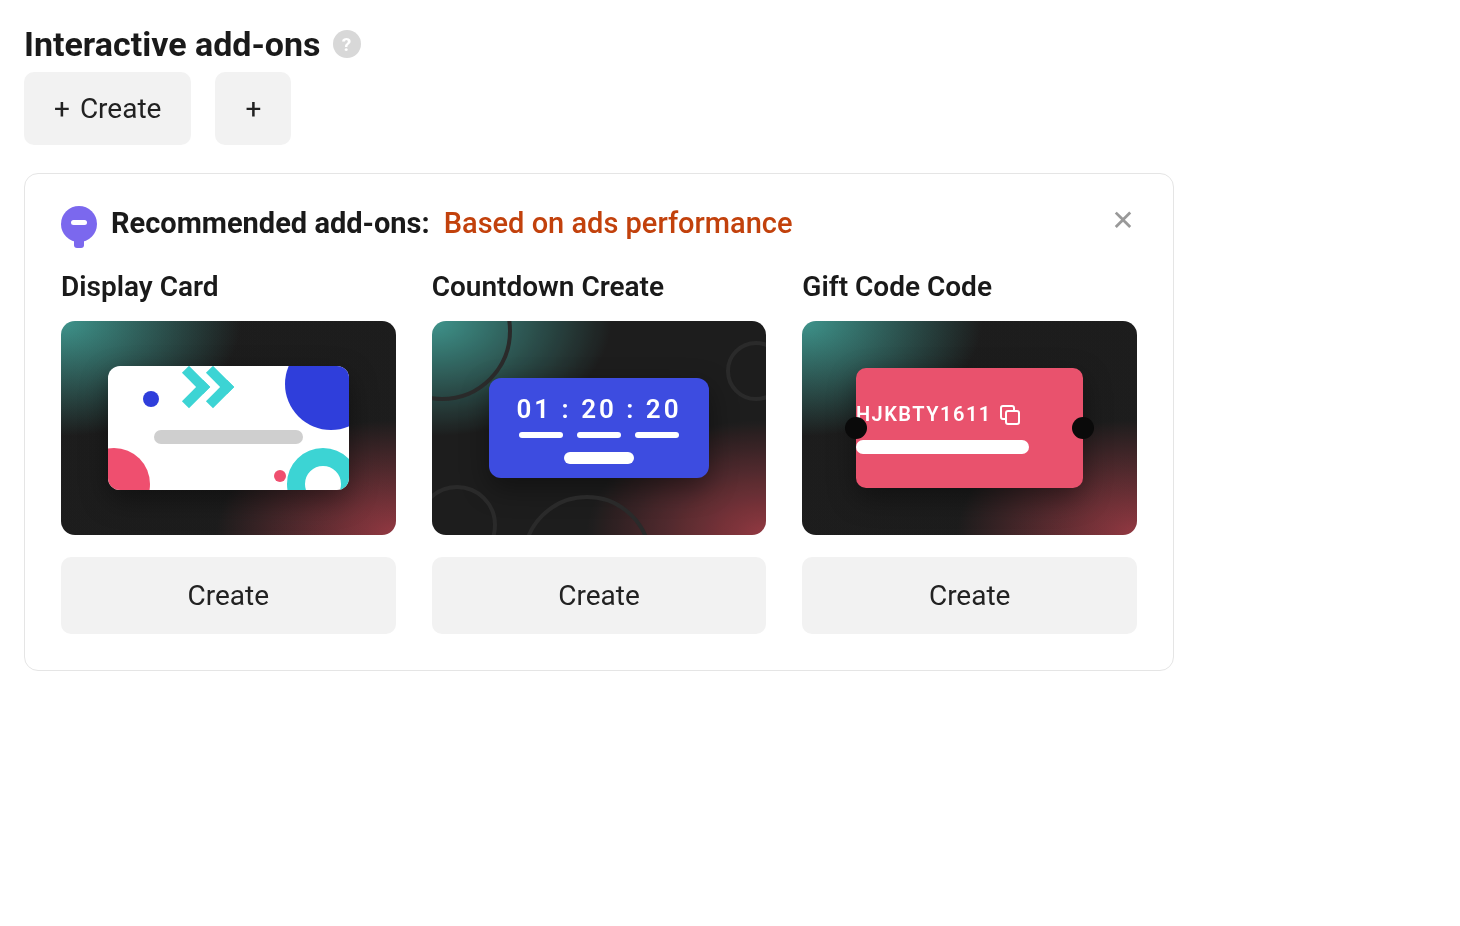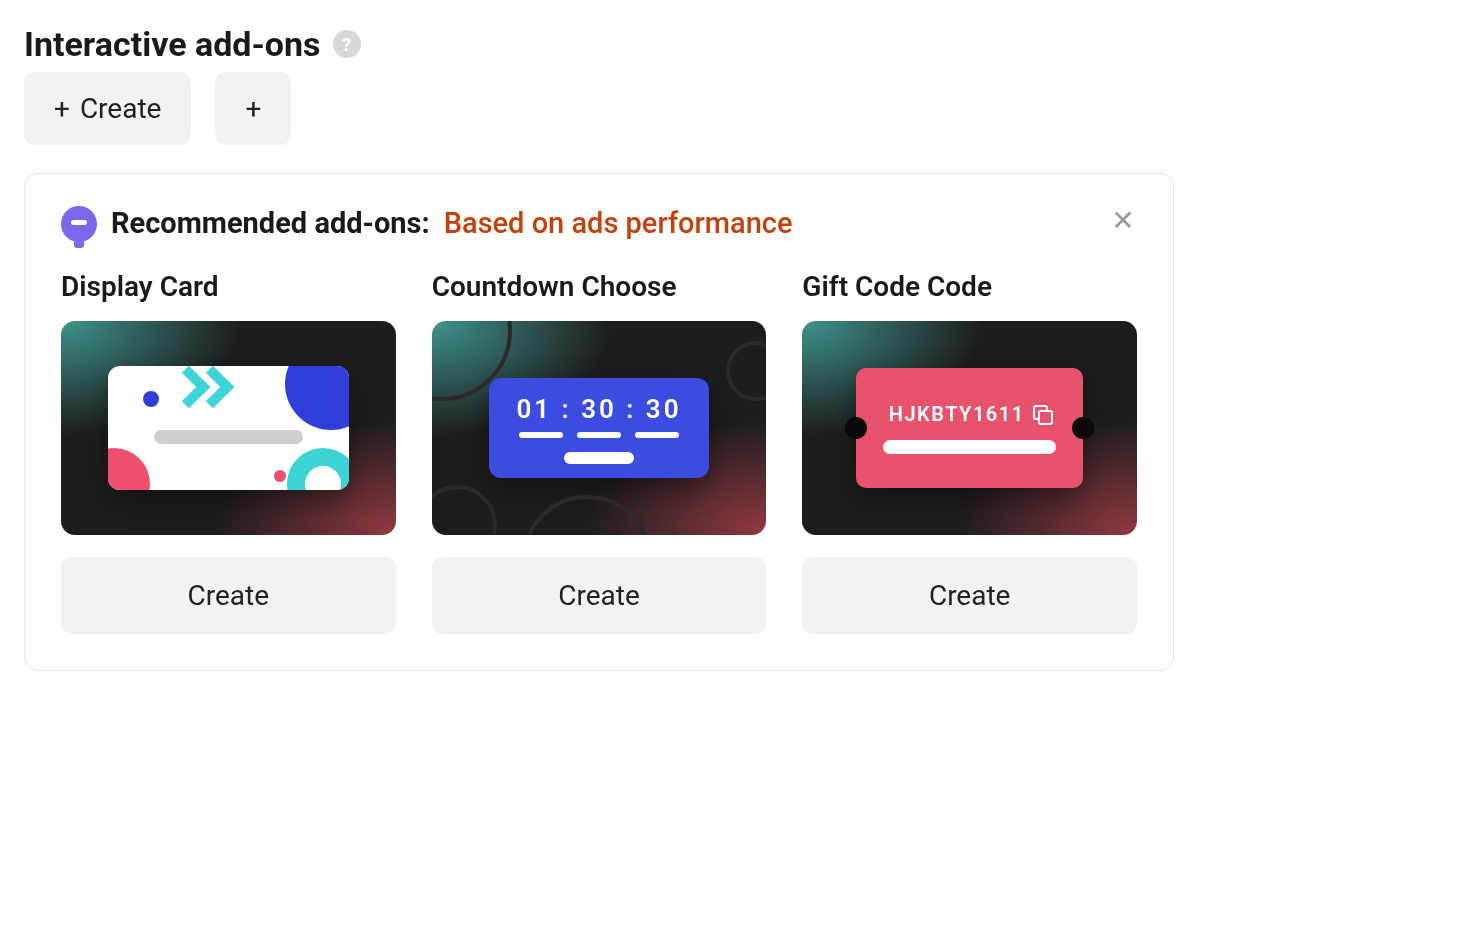--- a/index.html
+++ b/index.html
@@ -180,21 +180,21 @@
 .cd-btn { width: 70px; height: 12px; background: #fff; border-radius: 7px; margin-top: 6px; }
 
 .gc-ticket {
   width: 68%;
   height: 56%;
   background: #e9526d;
   border-radius: 10px;
   position: relative;
   display: flex;
   flex-direction: column;
-  align-items: center;
+  align-items: flex-start;
   justify-content: center;
   gap: 14px;
   box-shadow: 0 10px 28px rgba(0,0,0,.4);
 }
 .gc-ticket::before, .gc-ticket::after {
   content: '';
   position: absolute;
   width: 22px; height: 22px;
   background: #0a0a0a;
   border-radius: 50%;
@@ -270,28 +270,28 @@
           <div class="dc-chevron dc-chevron2"></div>
           <div class="dc-dot"></div>
           <div class="dc-dot2"></div>
           <div class="dc-line"></div>
         </div>
       </div>
       <button class="create-btn">Create</button>
     </div>
 
     <div class="card-col">
-      <div class="card-title">Countdown Choose</div>
+      <div class="card-title">Countdown Create</div>
       <div class="preview cd-bg">
         <div class="ring r1"></div>
           <div class="ring r2"></div>
           <div class="ring r3"></div>
           <div class="ring r4"></div>
         <div class="cd-panel">
-          <div class="cd-time">01 : 30 : 30</div>
+          <div class="cd-time">01 : 20 : 20</div>
           <div class="cd-uls">
               <div class="cd-ul"></div>
               <div class="cd-ul"></div>
               <div class="cd-ul"></div>
             </div>
           <div class="cd-btn"></div>
         </div>
       </div>
       <button class="create-btn">Create</button>
     </div>

